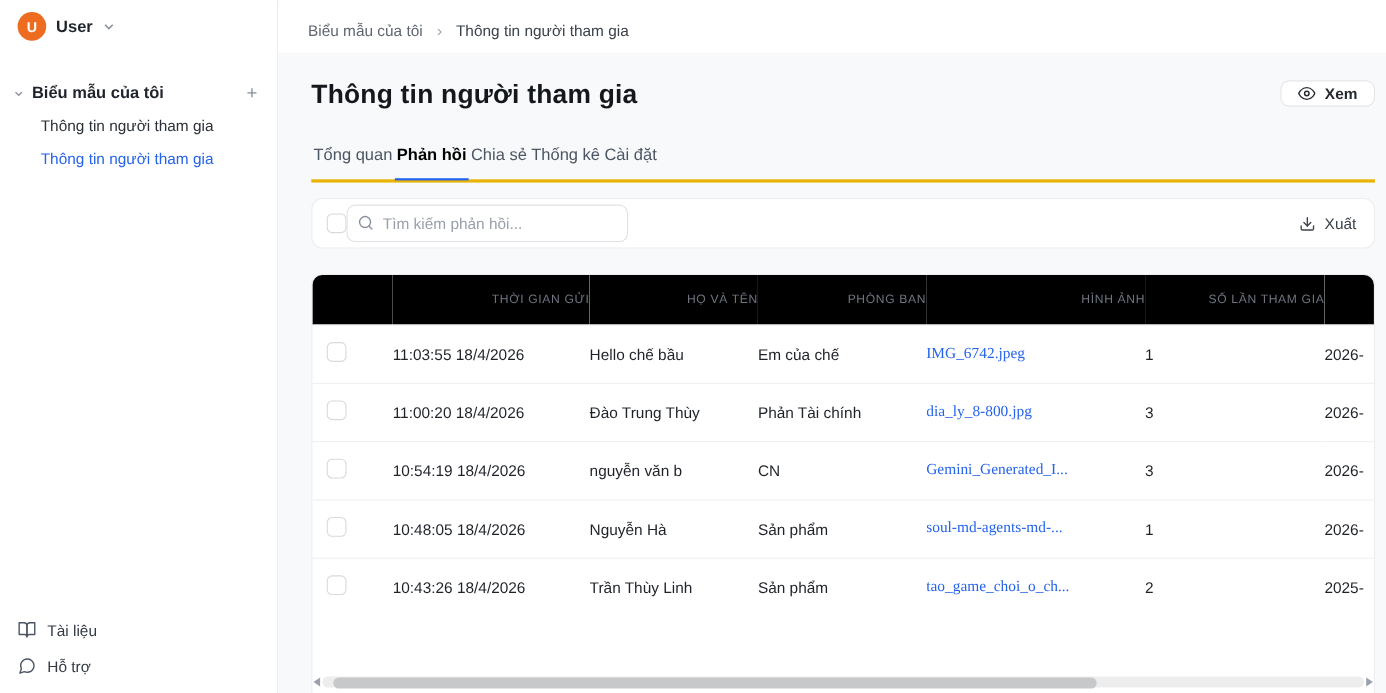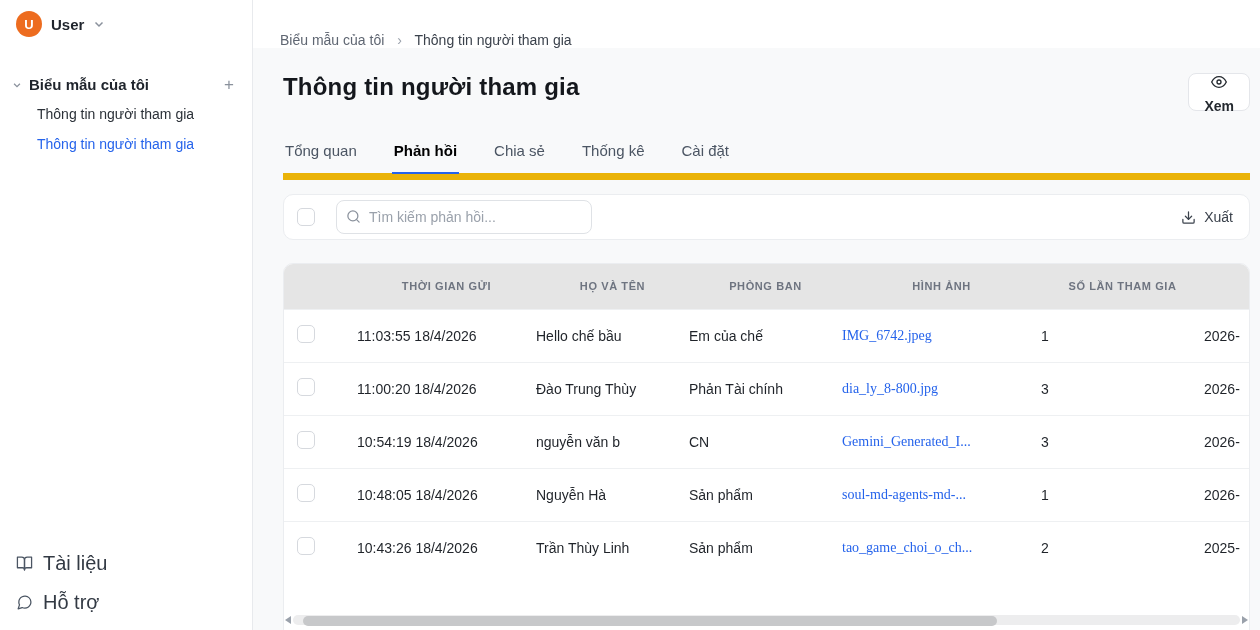--- a/index.html
+++ b/index.html
@@ -13,70 +13,70 @@
   .avatar { width:26px; height:26px; border-radius:50%; background:#ed6c1f; color:#fff;
     font-size:13px; font-weight:700; display:flex; align-items:center; justify-content:center; }
   .user-name { font-size:15px; font-weight:700; color:#1f242c; }
   .chev { color:#8a919c; display:inline-flex; }
   .section-row { display:flex; align-items:center; gap:7px; padding:10px 16px 6px 12px; margin-top:18px; }
   .section-label { font-size:15px; font-weight:700; color:#1f242c; flex:1; }
   .plus-btn { color:#8a919c; font-size:17px; line-height:1; cursor:pointer; padding:0 2px; }
   .nav-item { font-size:14px; padding:7px 16px 7px 37px; color:#2b3138; cursor:pointer; }
   .nav-item.active { color:#2563eb; }
   .sidebar-footer { position:absolute; left:0; bottom:0; width:100%; padding:10px 16px 8px; }
-  .footer-item { display:flex; align-items:center; gap:10px; font-size:20px; color:#333a44;
+  .footer-item { display:flex; align-items:center; gap:10px; font-size:14px; color:#333a44;
     padding:8px 0; cursor:pointer; }
   .footer-item svg { color:#4b5563; }
 
   
-  .topbar { position:absolute; left:253px; top:16px; width:1007px; height:48px; background:#fff;
+  .topbar { position:absolute; left:253px; top:4px; width:1007px; height:48px; background:#fff;
     border-bottom:1px solid #ececef; display:flex; align-items:center; padding-left:27px; }
   .crumb { font-size:14px; }
   .crumb-parent { color:#5f6672; cursor:pointer; }
   .crumb-sep { color:#9aa1ab; margin:0 9px; }
   .crumb-current { color:#3b424c; }
 
   
   .main { position:absolute; left:253px; top:48px; width:1007px; height:582px;
     background:#f8f9fa; overflow:hidden; }
   .page-head { display:flex; align-items:flex-start; justify-content:space-between;
     padding:25px 10px 0 30px; }
   .page-title { font-size:24px; font-weight:700; color:#14171c; letter-spacing:.2px; }
   .head-actions { display:flex; gap:10px; }
-  .btn { display:inline-flex; align-items:center; gap:8px; height:38px; padding:0 15px;
-    border-radius:8px; font-size:14px; font-weight:600; cursor:pointer; border:1px solid transparent;flex-direction:column; }
+  .btn { display:inline-flex; align-items:center; gap:8px; height:24px; padding:0 15px;
+    border-radius:8px; font-size:14px; font-weight:600; cursor:pointer; border:1px solid transparent; }
   .btn-view { background:#fff; border-color:#e4e6ea; color:#24292f; }
   .btn-edit { background:#0a0a0c; color:#fff; }
 
-  .tabs { display:flex; gap:33px; margin:23px 10px 0 30px; border-bottom:7px solid #eab308; }
+  .tabs { display:flex; margin:23px 10px 0 30px; border-bottom:3px solid #eab308; }
   .tab { font-size:15px; color:#4b5563; padding:8px 2px 13px; cursor:pointer;
     border-bottom:2px solid transparent; margin-bottom:-1px; }
   .tab.active { color:#000000; font-weight:700; border-bottom-color:#2563eb; }
 
   .section-title { font-size:17px; font-weight:700; color:#14171c; margin:27px 0 0 30px; }
 
   .toolbar-card { display:flex; align-items:center; margin:14px 10px 0 30px; height:46px;
     background:#fff; border:1px solid #ebedf0; border-radius:10px; padding:0 16px 0 13px; }
   .checkbox { width:18px; height:18px; border:1.5px solid #d6d9de; border-radius:5px;
     background:#fff; flex:none; cursor:pointer; }
-  .search-box { position:relative; margin-left:21px; }
+  .search-box { position:relative; }
   .search-box svg { position:absolute; left:10px; top:9px; color:#8a919c; }
   .search-input { width:256px; height:34px; border:1px solid #dfe2e6; border-radius:8px;
     padding:0 10px 0 32px; font-size:14px; color:#1f2329; background:#fff; outline:none;
     font-family:inherit; }
   .search-input::placeholder { color:#9aa1ab; }
   .export-btn { margin-left:auto; display:flex; align-items:center; gap:8px; font-size:14px;
     font-weight:500; color:#3b424c; cursor:pointer; }
 
   .table-card { position:relative; margin:23px 10px 0 30px; background:#fff;
     border:1px solid #ebedf0; border-radius:10px 10px 0 0; height:400px; overflow:hidden; }
   table { border-collapse:collapse; table-layout:fixed; min-width:1100px; }
   col.c0{width:73px} col.c1{width:179px} col.c2{width:153px} col.c3{width:153px}
   col.c4{width:199px} col.c5{width:163px} col.c6{width:180px}
-  thead th { background:#e5e5e5; height:45px; text-align:center; font-size:11px; font-weight:700;
+  thead th { background:#000000; height:45px; text-align:right; font-size:11px; font-weight:400;
     letter-spacing:.6px; color:#6e7480; text-transform:uppercase; white-space:nowrap; overflow:hidden; }
   tbody td { height:53px; border-top:1px solid #eef0f2; font-size:14px; color:#1f2329;
     white-space:nowrap; overflow:hidden; }
   td.cell-check, th.cell-check { padding-left:13px; }
   .cell-link { color:#2563eb; cursor:pointer;font-family:Liberation Serif, serif; }
 
   .hscroll { position:absolute; left:32px; top:566px; width:963px; height:12px; }
   .hscroll .track { position:absolute; left:8px; right:8px; top:1px; height:10px;
     background:#ededee; border-radius:6px; }
   .hscroll .thumb { position:absolute; left:10px; top:1px; width:694px; height:10px;

